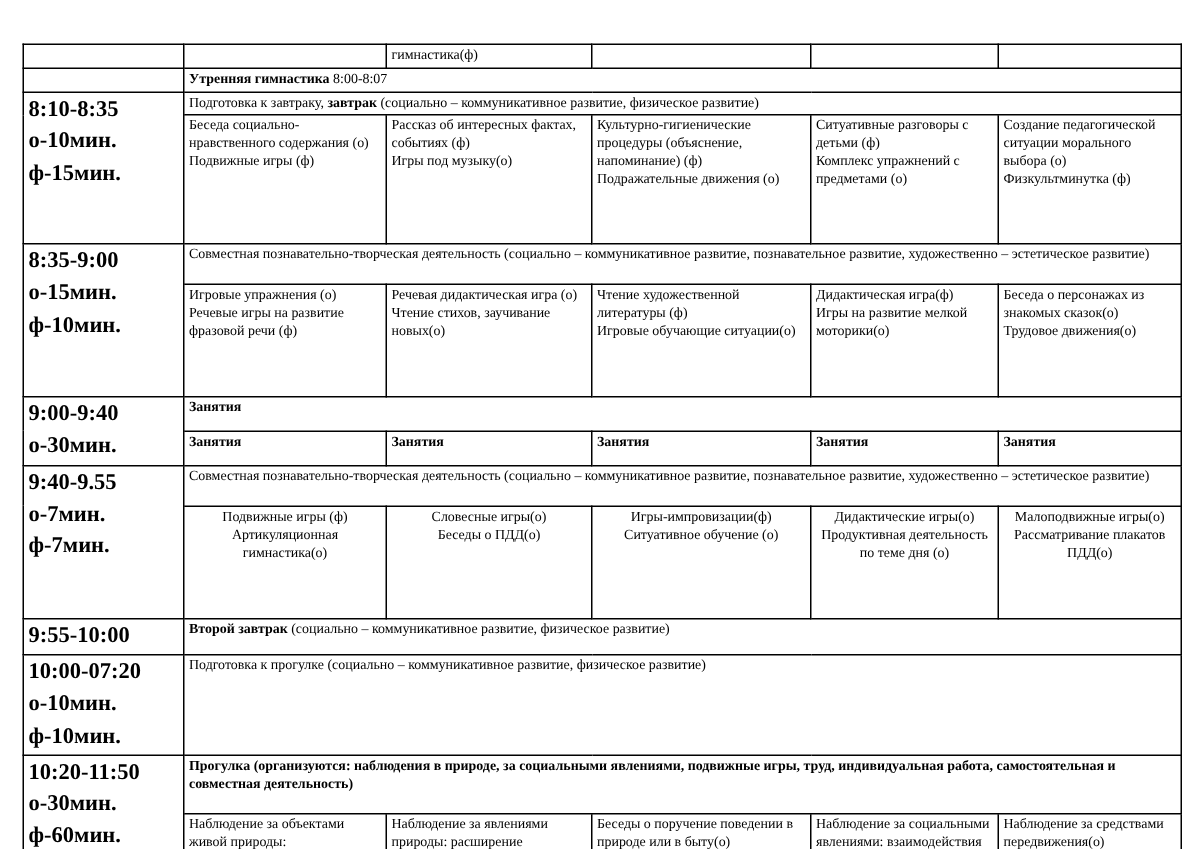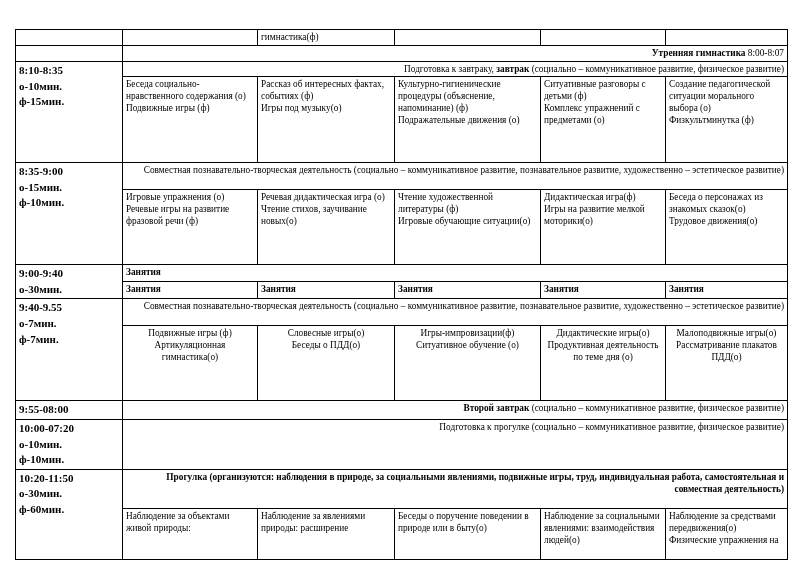--- a/index.html
+++ b/index.html
@@ -33,27 +33,27 @@
   table.sched td {
     border: 1px solid #000000;
     vertical-align: top;
     padding: 1px 3px 1px 3px;
     word-wrap: break-word;
     overflow: hidden;
   }
   
   td.tcol {
     font-weight: bold;
-    font-size: 11px;
+    font-size: 15px;
     padding-left: 6px;
     white-space: pre-line;
     line-height: 1.42;
   }
   td.banner {
-    text-align: right;
+    text-align: left;
     padding: 1px 6px;
   }
   td.ctr {
     text-align: center;
   }
   td.bold-ctr {
     text-align: left;
     font-weight: bold;
   }
   .b { font-weight: bold; }
@@ -156,21 +156,21 @@
 Беседы о ПДД(о)</td>
         <td class="ctr" style="white-space:pre-line">Игры-импровизации(ф)
 Ситуативное обучение (о)</td>
         <td class="ctr" style="white-space:pre-line">Дидактические игры(о)
 Продуктивная деятельность по теме дня (о)</td>
         <td class="ctr" style="white-space:pre-line">Малоподвижные игры(о)
 Рассматривание плакатов ПДД(о)</td>
       </tr>
 
       <tr>
-        <td class="tcol" style="height:13px">9:55-08:00</td>
+        <td class="tcol" style="height:13px">9:55-10:00</td>
         <td class="banner" colspan="5"><span class="b">Второй завтрак</span><span> (социально – коммуникативное развитие, физическое развитие)</span></td>
       </tr>
 
       <tr>
         <td class="tcol" style="height:43px">10:00-07:20
 o-10мин.
 ф-10мин.</td>
         <td class="banner" colspan="5" style="vertical-align:top">Подготовка к прогулке (социально – коммуникативное развитие, физическое развитие)</td>
       </tr>
 

